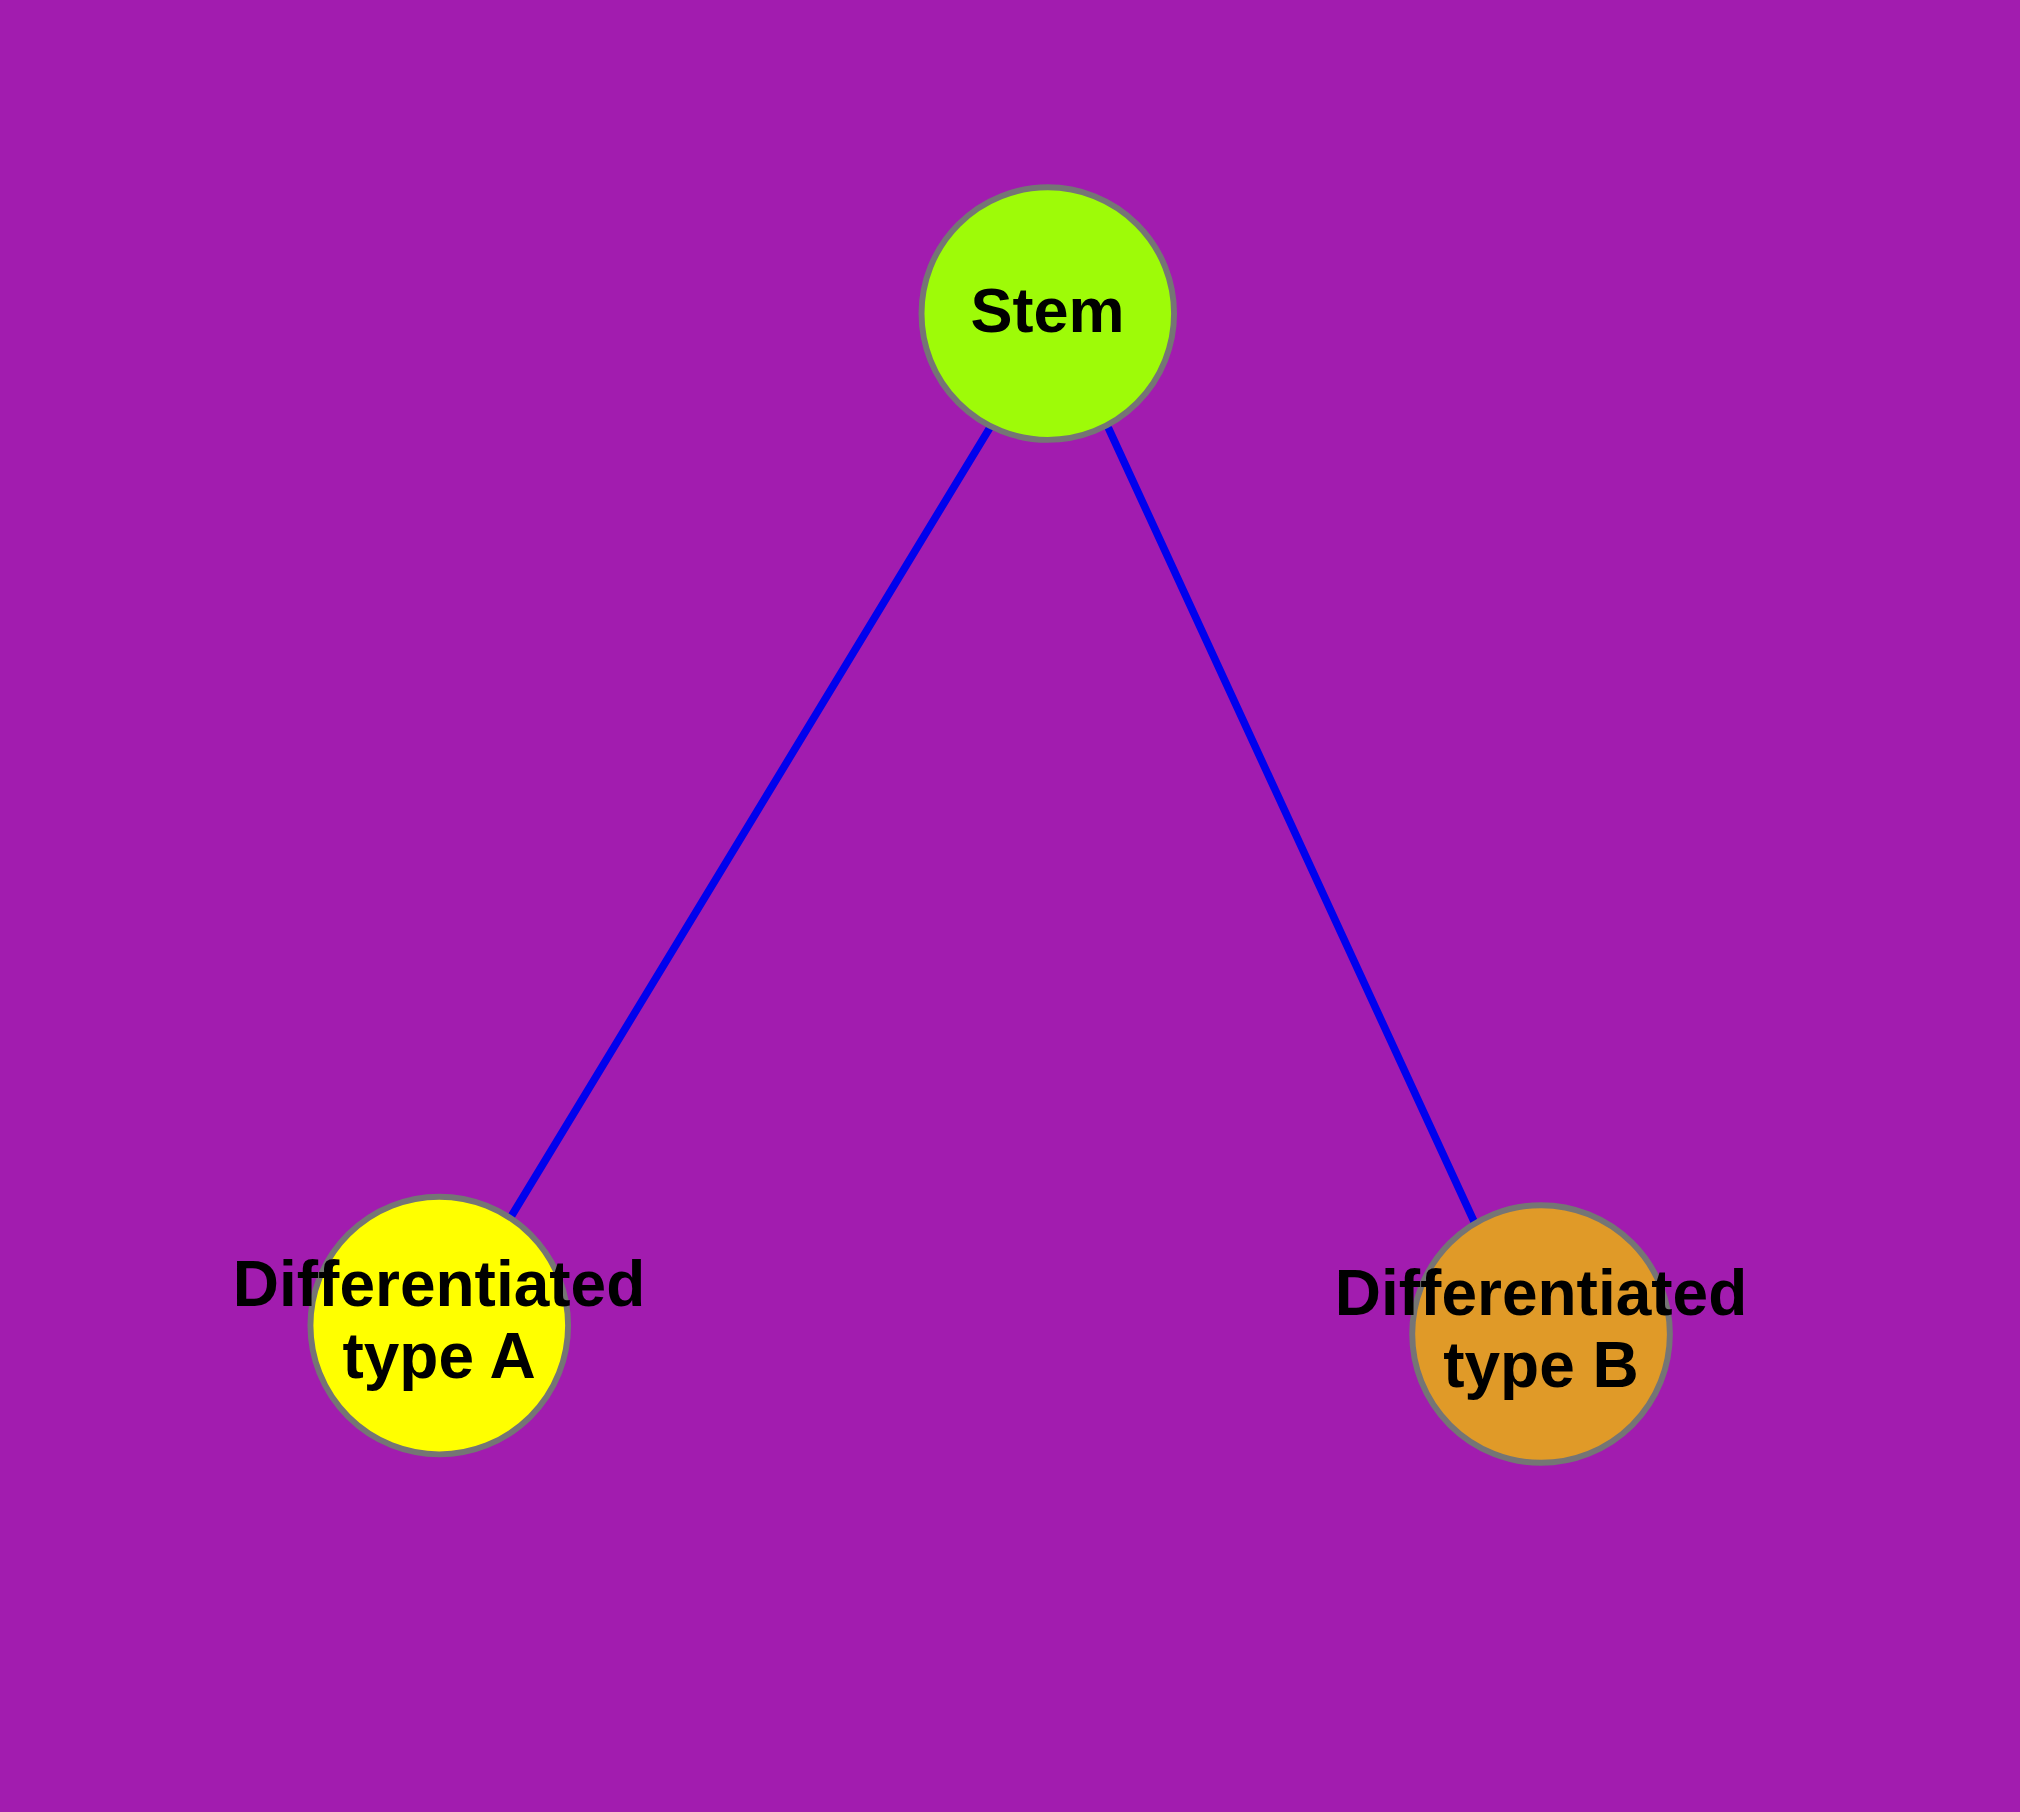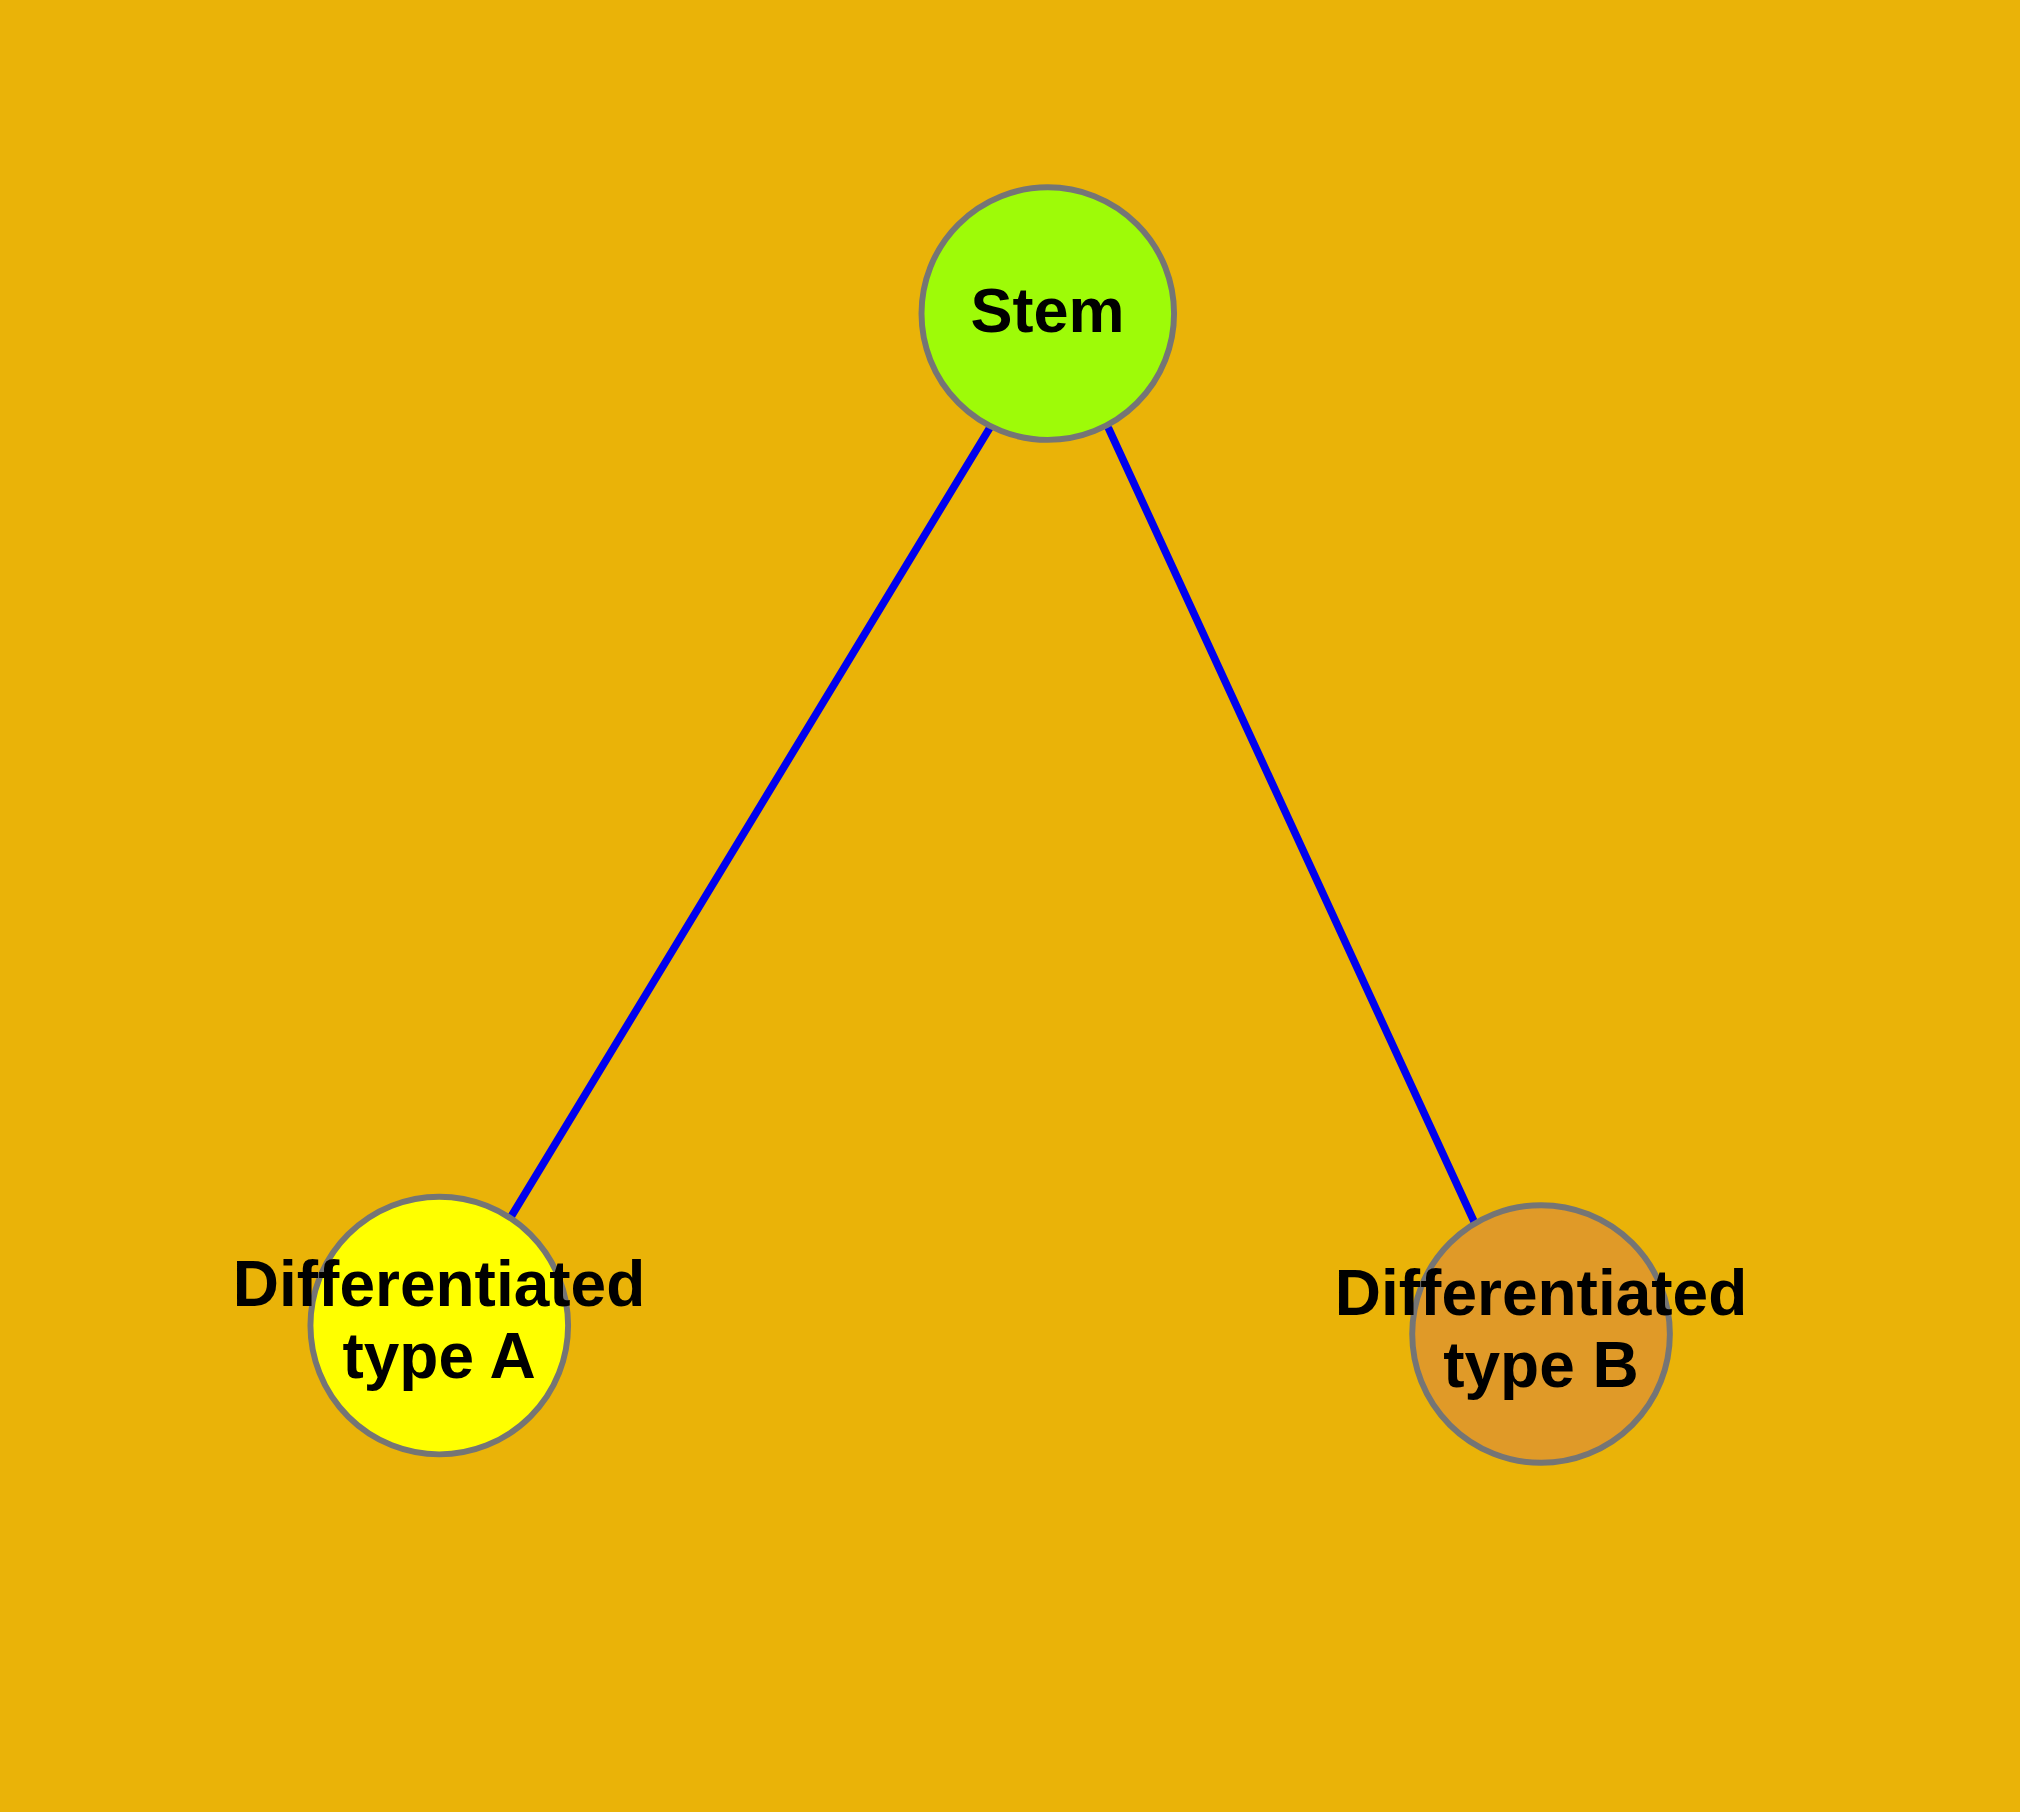--- a/index.html
+++ b/index.html
@@ -48,21 +48,21 @@
   .label-typeb {
     font-size: 64px;
     left: 1202px;
     top: 1258px;
     width: 678px;
   }
 </style>
 </head>
 <body style="background: rgb(200, 203, 250);">
 
-<div id="canvas" style="width: 2021px; height: 1812px; background: #eab308;">
+<div id="canvas" style="width: 2021px; height: 1812px; background: #a21caf;">
 
   <svg id="graph-svg" viewBox="0 0 2384 2138" xmlns="http://www.w3.org/2000/svg">
 
     <g>
       <line id="edge0" stroke-linecap="round" x1="1168" y1="504" x2="600" y2="1440" stroke="#0000ee" stroke-width="9"></line>
       <line id="edge1" stroke-linecap="round" x1="1308" y1="506" x2="1742" y2="1448" stroke="#0000ee" stroke-width="9"></line>
     </g>
 
     <g>
       <circle id="node0" cx="1236" cy="370" r="149" fill="#9efb08" stroke="#757575" stroke-width="7"></circle>

